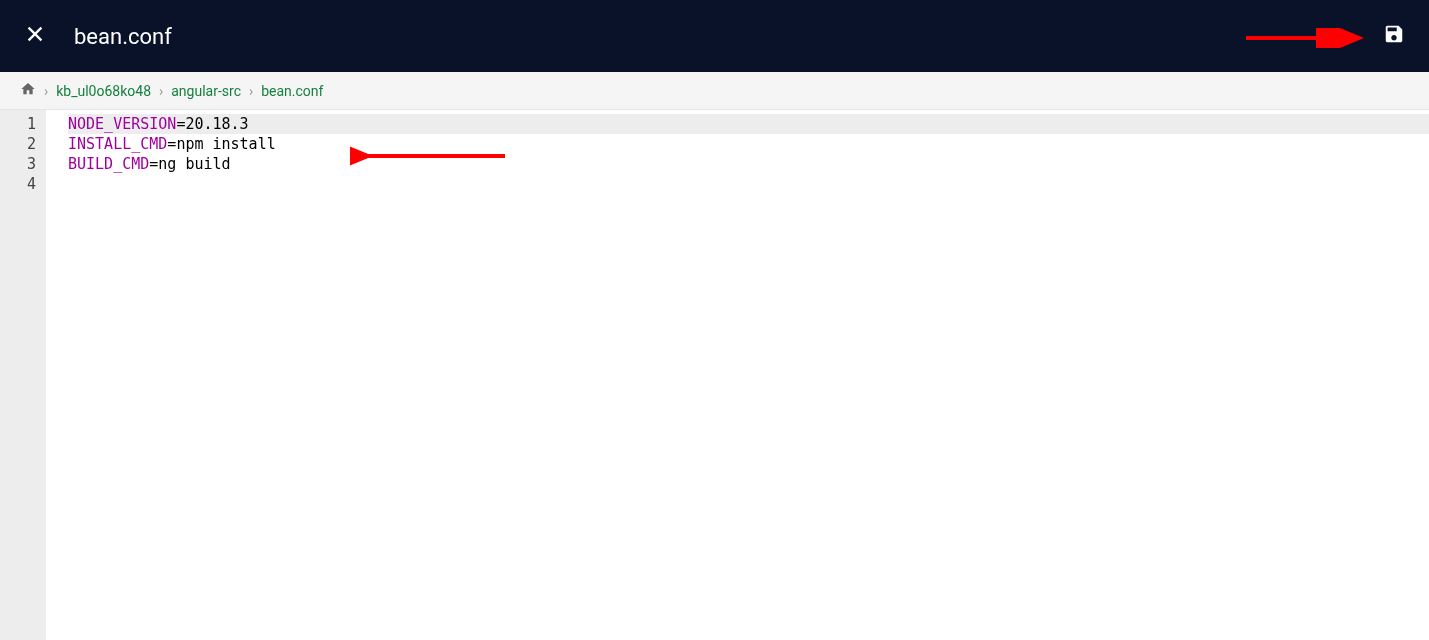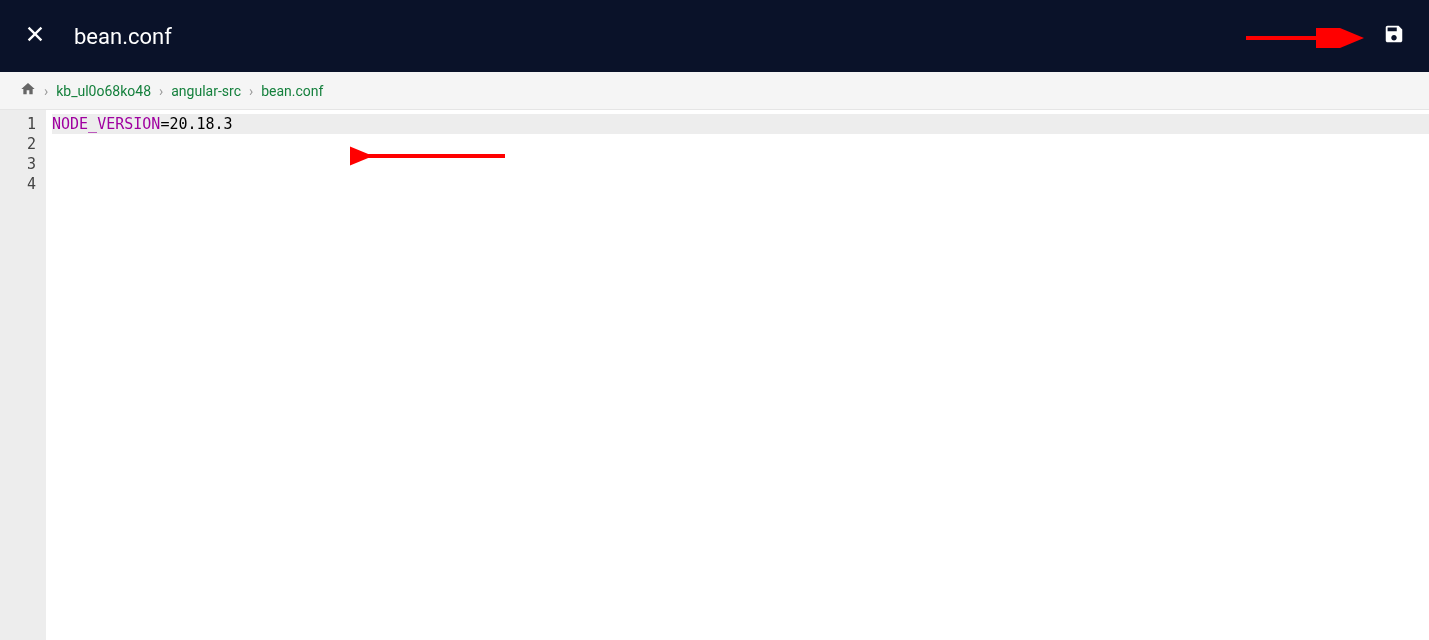--- a/index.html
+++ b/index.html
@@ -98,21 +98,21 @@
       color: #444;
       line-height: 20px;
       user-select: none;
     }
     .gutter-line {
       height: 20px;
     }
     .code {
       flex: 1;
       padding-top: 4px;
-      padding-left: 6px;
+      padding-left: 22px;
       font-family: "SF Mono", Monaco, Consolas, monospace;
       font-size: 15px;
       line-height: 20px;
       position: relative;
     }
     .code-line {
       height: 20px;
       white-space: pre;
     }
     .code-line.highlighted {
@@ -184,20 +184,22 @@
 
 <div class="editor">
   <div class="gutter">
     <div class="gutter-line">1</div>
     <div class="gutter-line">2</div>
     <div class="gutter-line">3</div>
     <div class="gutter-line">4</div>
   </div>
   <div class="code">
     <div class="code-line highlighted"><span class="tok-var">NODE_VERSION</span><span class="tok-eq">=</span><span class="tok-val">20.18.3</span></div>
+    <div class="code-line"><span class="tok-var">INSTALL_CMD</span><span class="tok-eq">=</span><span class="tok-val">npm install</span></div>
+    <div class="code-line"><span class="tok-var">BUILD_CMD</span><span class="tok-eq">=</span><span class="tok-val">ng build</span></div>
     <div class="code-line"><span class="tok-var"></span><span class="tok-eq"></span><span class="tok-val"></span></div>
   </div>
 </div>
 
 <svg class="annotation-arrow-1" width="160" height="20">
   <defs>
     <marker id="ah1" markerWidth="12" markerHeight="10" refX="2" refY="5" orient="auto">
       <polygon points="12 0, 0 5, 12 10" fill="#ff0000"></polygon>
     </marker>
   </defs>

